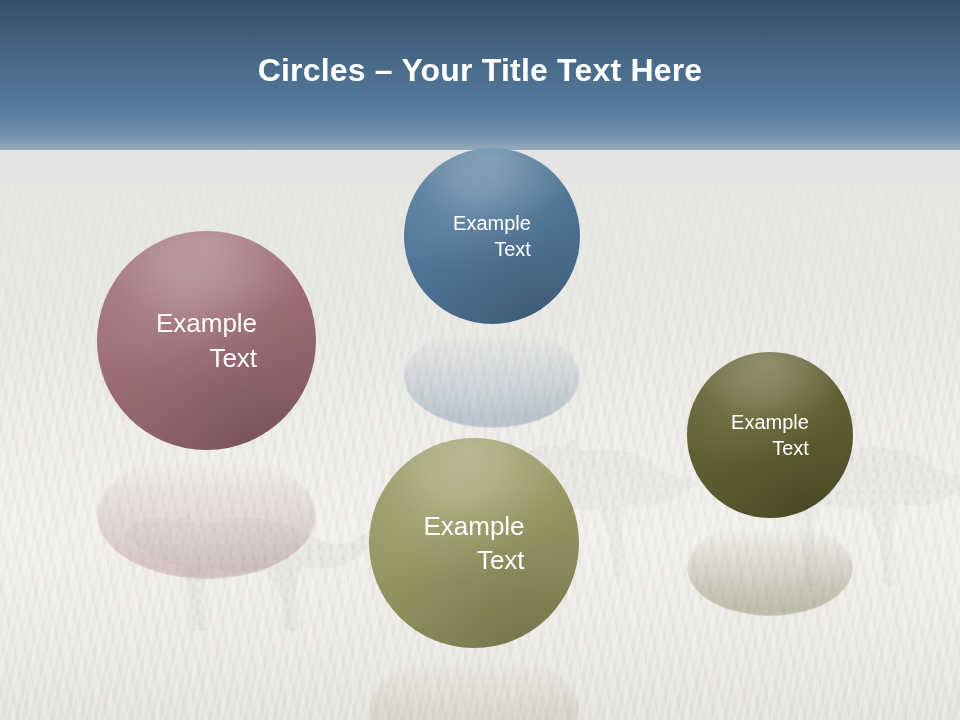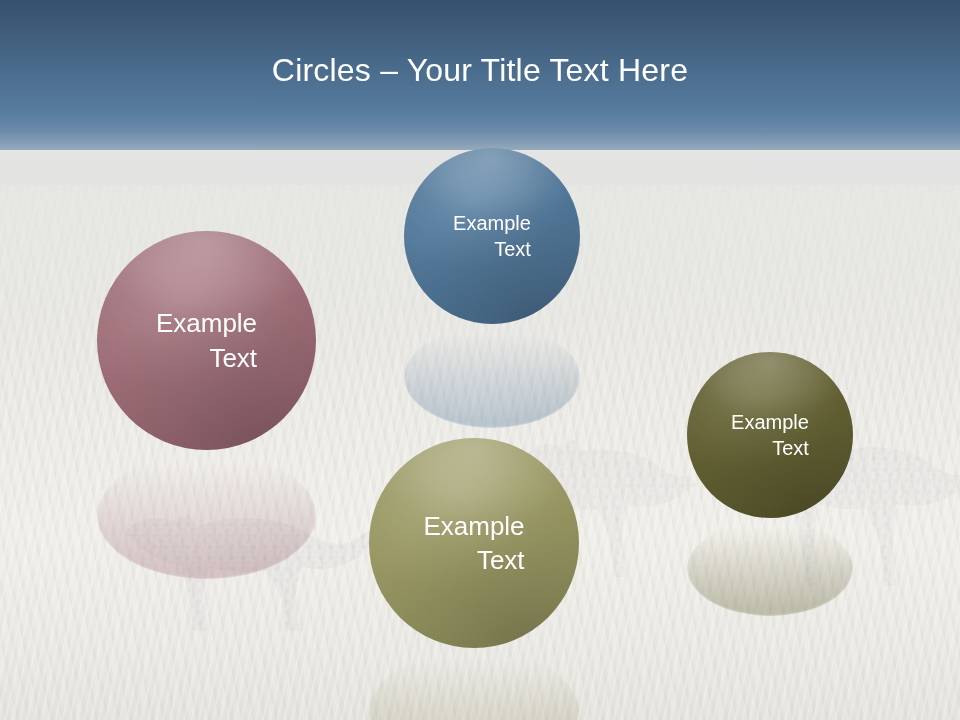--- a/index.html
+++ b/index.html
@@ -100,22 +100,22 @@
     left: 0;
     top: 50px;
     width: 960px;
     text-align: center;
     font-size: 32px;
     line-height: 40px;
     color: #ffffff;
     letter-spacing: .2px;
     white-space: nowrap;
   }
-  .title .strong { font-weight: normal; text-align: right; }
-  .title .rest { font-weight: normal; }
+  .title .strong { font-weight: bold; text-align: right; }
+  .title .rest { font-weight: bold; }
 
   
   .node {
     position: absolute;
     border-radius: 50%;
     display: flex;
     align-items: center;
     justify-content: center;
     text-align: right;
     color: #ffffff;

